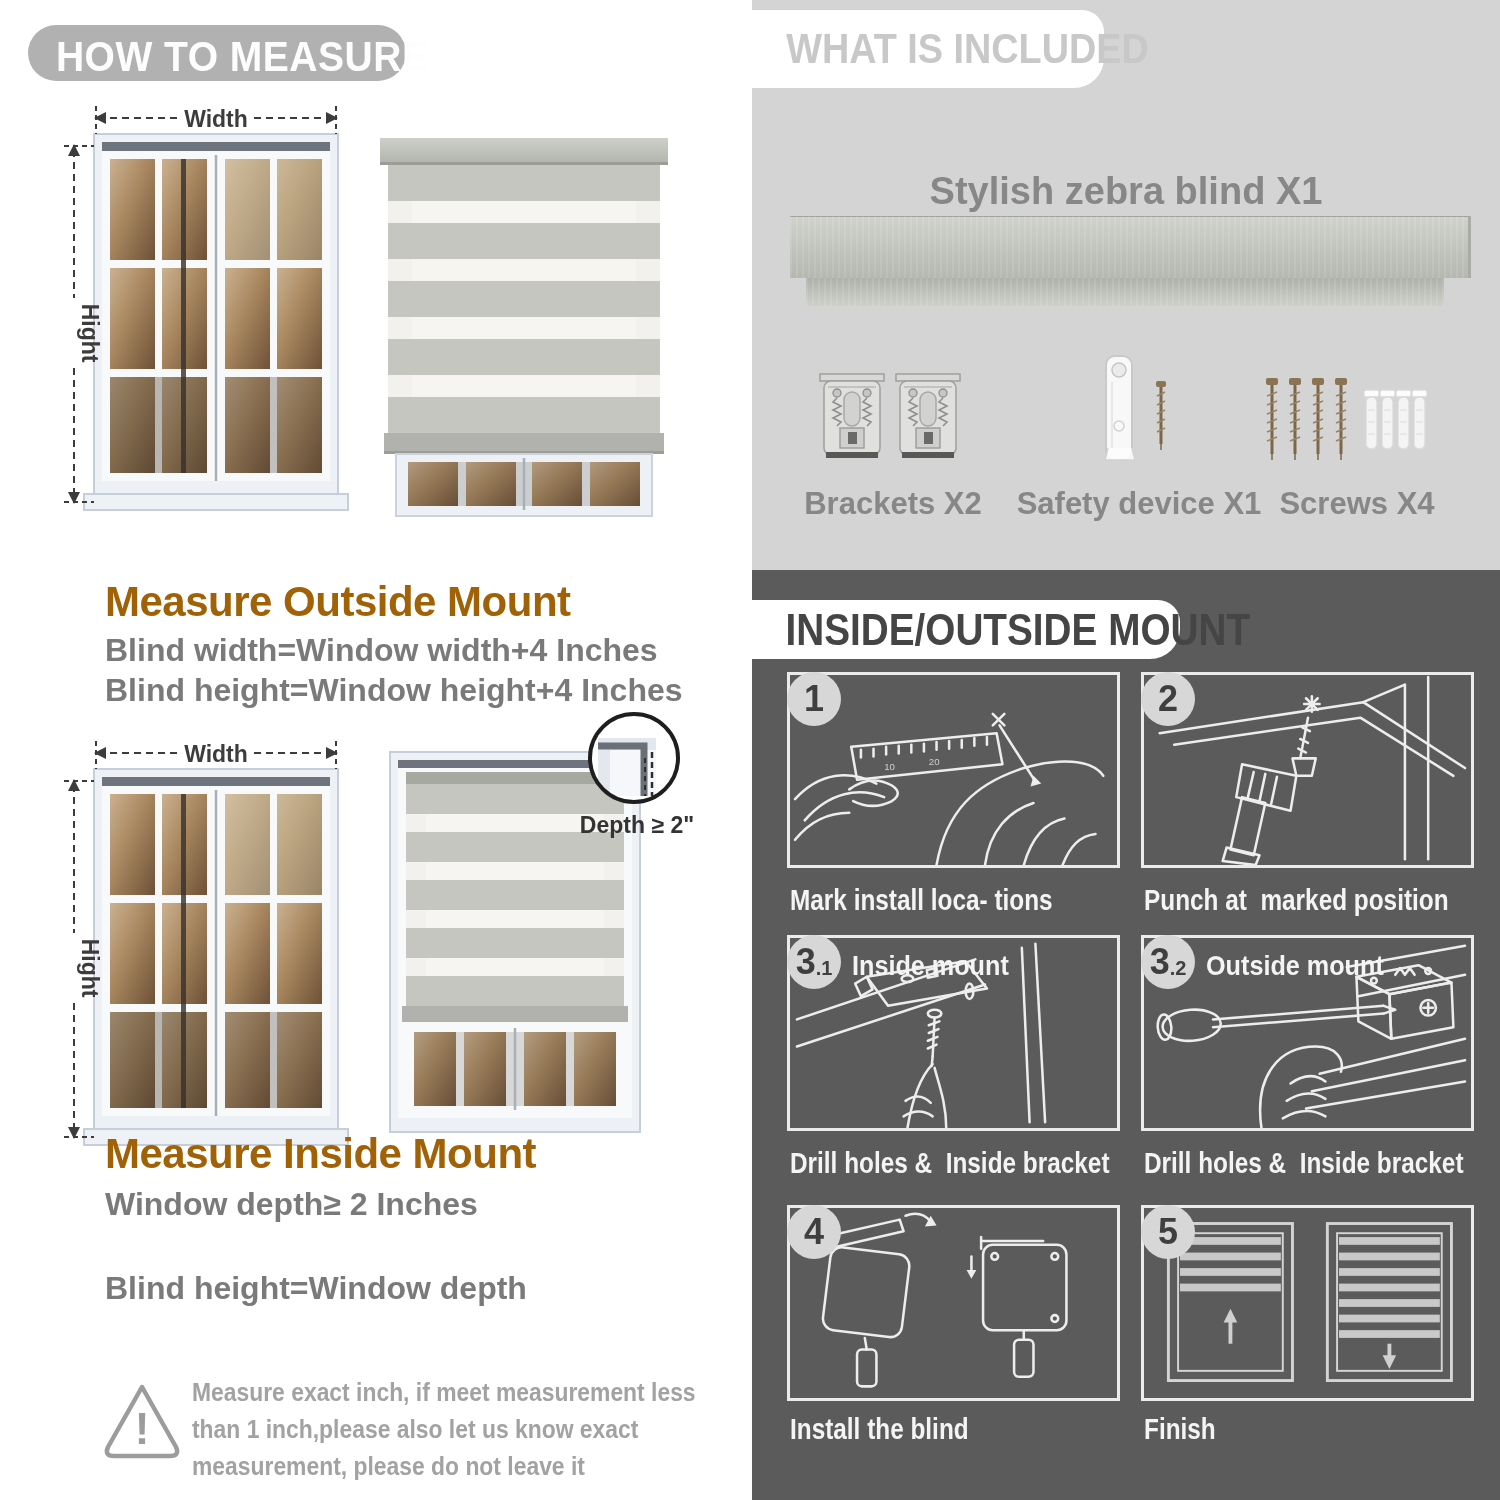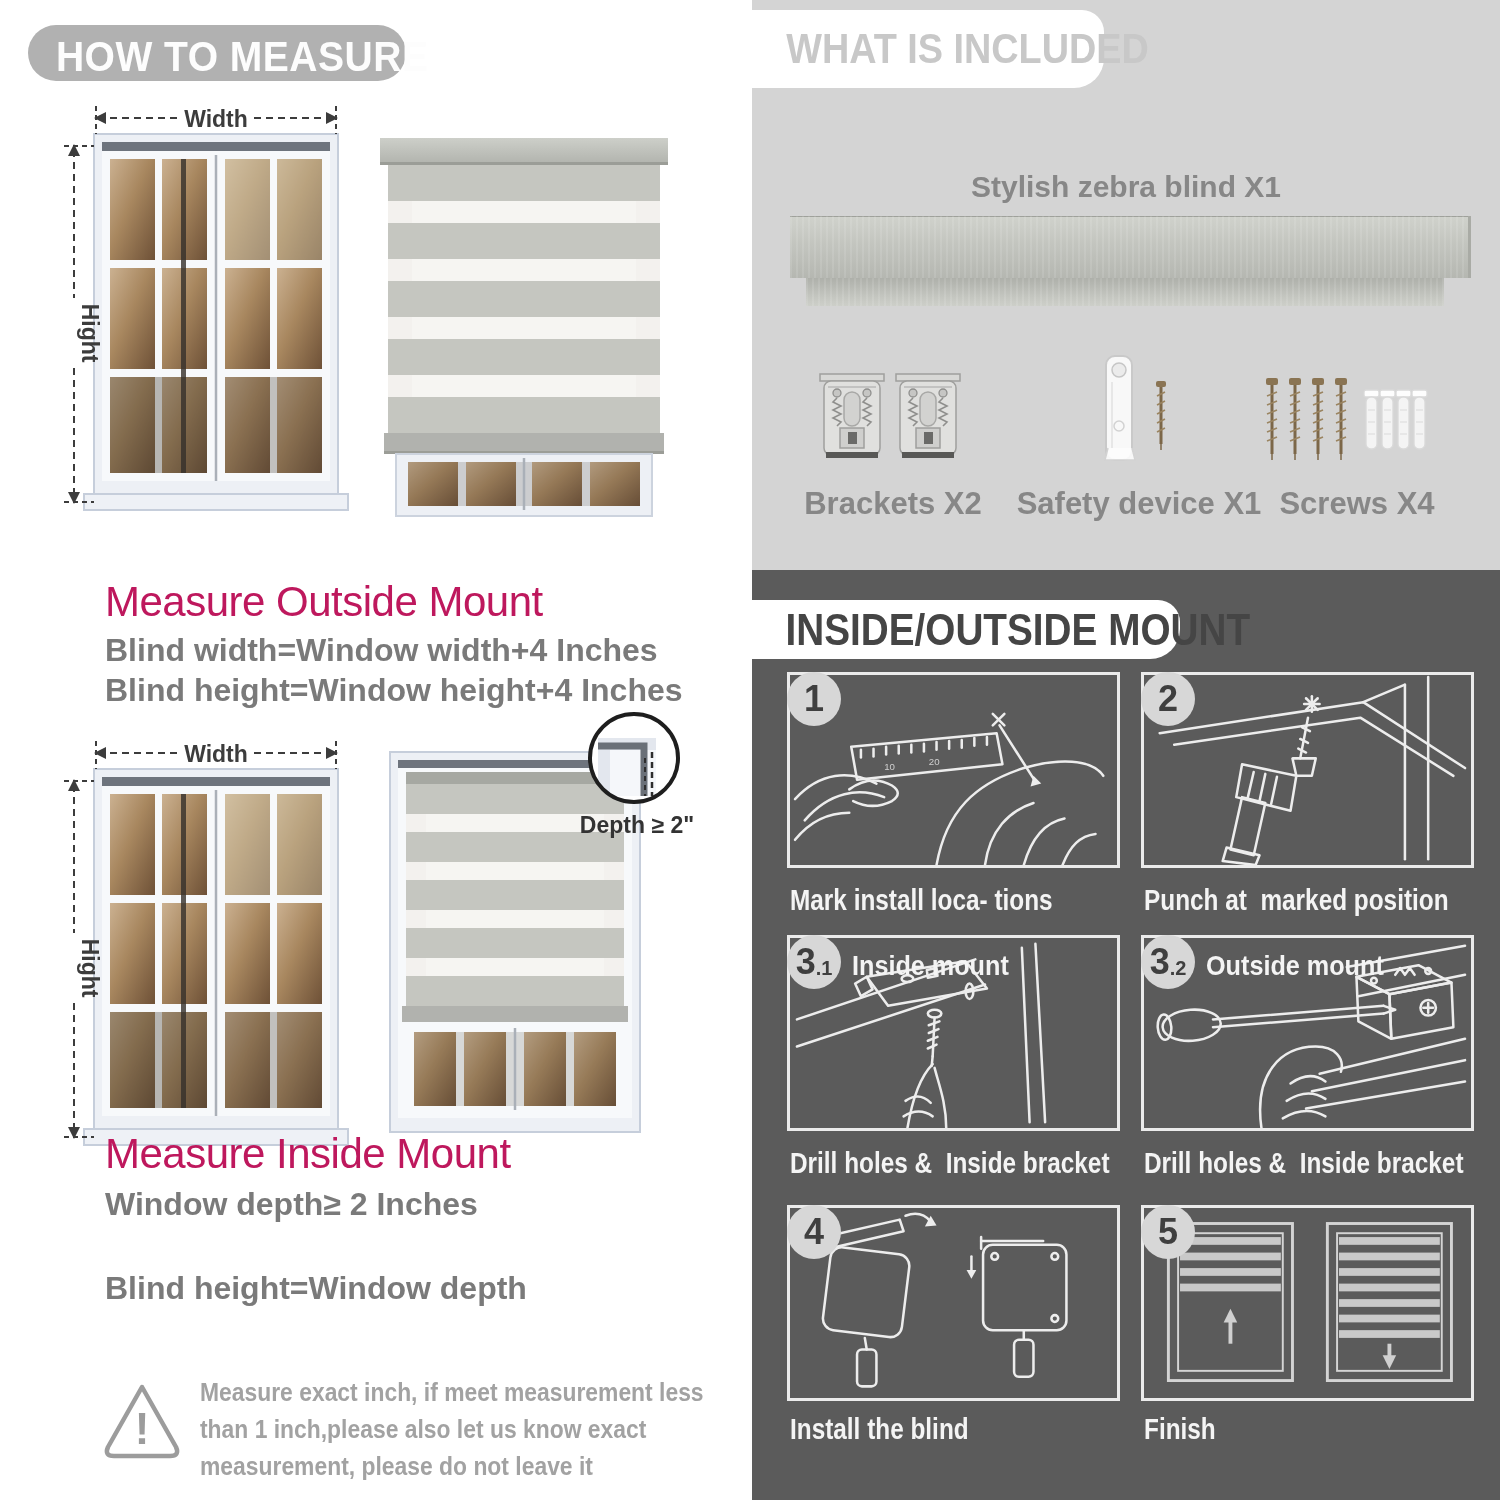--- a/index.html
+++ b/index.html
@@ -10,29 +10,29 @@
   .htm-box{left:28px;top:25px;width:378px;height:56px;background:#b1b1b1;border-radius:28px;
            display:flex;align-items:flex-end;}
   .htm-text{color:#fdfdfd;font-weight:bold;font-size:42px;letter-spacing:.5px;padding-left:30px;
             transform:scaleX(.93);transform-origin:0 50%;white-space:pre;}
   .whitebox{background:#ffffff;border-radius:0 22px 30px 0;display:flex;align-items:center;}
   .wic-text{color:#c8c8c8;font-weight:bold;font-size:42px;padding-left:38px;
             transform:scaleX(.9);transform-origin:0 50%;white-space:pre;}
   .iom-text{color:#454545;font-weight:bold;font-size:44px;padding-left:38px;
             transform:scaleX(.88);transform-origin:0 50%;white-space:pre;}
   
-  .heading{font-weight:normal;color:#be185d;font-size:42px;letter-spacing:-.5px;white-space:pre;}
+  .heading{font-weight:bold;color:#a16207;font-size:42px;letter-spacing:-.5px;white-space:pre;}
   .formula{font-weight:bold;color:#7a7a7a;font-size:32px;white-space:pre;}
   .warn-line{font-weight:bold;color:#a2a2a2;font-size:26px;line-height:37px;white-space:pre;
              transform:scaleX(.88);transform-origin:0 0;}
   .depth-label{font-weight:bold;color:#333333;font-size:23px;text-align:center;white-space:pre;}
   
   .panel-light{left:752px;top:0;width:748px;height:570px;background:#d4d4d4;}
   .product-label{left:752px;top:170px;width:748px;text-align:center;font-weight:bold;
-                 color:#878787;font-size:30px;}
+                 color:#878787;font-size:38px;}
   .item-label{top:486px;text-align:center;font-weight:bold;color:#878787;font-size:31px;white-space:pre;}
   .rail-top{left:790px;top:216px;width:678px;height:62px;
             background:linear-gradient(180deg,#d0d2cc 0%,#c3c5bf 45%,#b5b7b1 100%);
             border-right:3px solid #a9aba5;box-shadow:0 1px 0 #9fa19b inset;}
   .rail-lip{left:806px;top:278px;width:638px;height:28px;
             background:linear-gradient(180deg,#aeb0aa 0%,#c5c7c1 70%,#cdcfc9 100%);}
   .rail-texture{position:absolute;inset:0;
             background:repeating-linear-gradient(90deg,rgba(255,255,255,.10) 0 2px,rgba(0,0,0,0) 2px 6px);}
   
   .panel-dark{left:752px;top:570px;width:748px;height:930px;background:#5b5b5b;}
@@ -233,21 +233,21 @@
   <div class="abs depth-label" style="left:557px;top:812px;width:160px">Depth ≥ 2"</div>
 
   <div class="abs heading" style="left:105px;top:1130px">Measure Inside Mount</div>
   <div class="abs formula" style="left:105px;top:1186px">Window depth≥ 2 Inches</div>
   <div class="abs formula" style="left:105px;top:1270px">Blind height=Window depth</div>
 
   <svg class="abs" style="left:100px;top:1378px" width="84" height="84" viewBox="0 0 84 84">
     <path d="M42,9 L76,69 Q80,78 70,78 L14,78 Q4,78 8,69 Z" fill="none" stroke="#9c9c9c" stroke-width="4.5" stroke-linejoin="round"></path>
     <text x="42" y="66" text-anchor="middle" font-size="44" font-weight="bold" fill="#9c9c9c">!</text>
   </svg>
-  <div class="abs" style="left:200px;top:1374px">
+  <div class="abs" style="left:192px;top:1374px">
     <div class="warn-line">Measure exact inch, if meet measurement less</div>
     <div class="warn-line">than 1 inch,please also let us know exact</div>
     <div class="warn-line">measurement, please do not leave it</div>
   </div>
 
   <div class="abs panel-light"></div>
 
   <div class="abs whitebox" style="left:752px;top:10px;width:352px;height:78px">
     <span class="wic-text">WHAT IS INCLUDED</span>
   </div>

